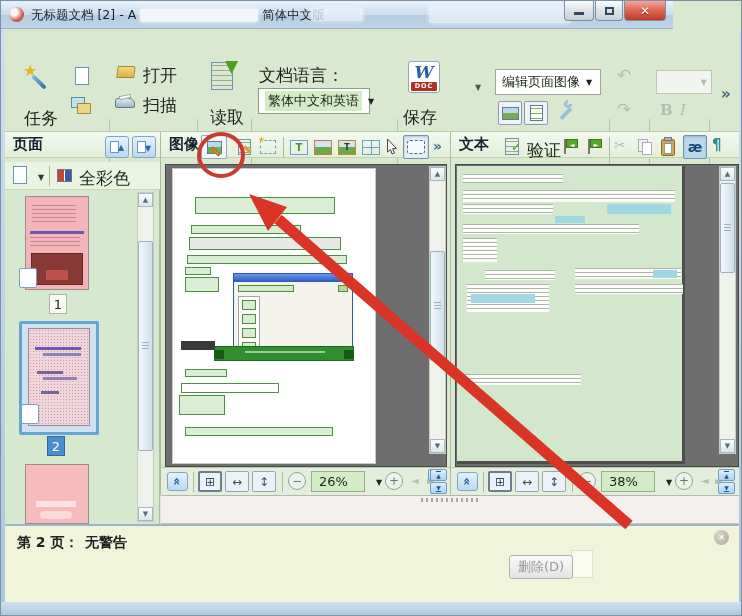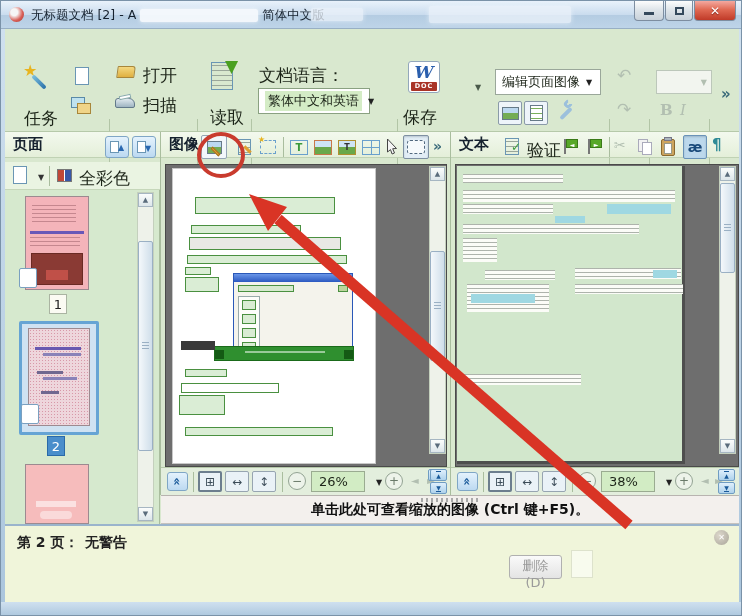--- a/index.html
+++ b/index.html
@@ -1,21 +1,21 @@
 <!DOCTYPE html>
 <html><head>
 <meta charset="utf-8">
 <style>
   html,body{margin:0;padding:0;background:#e8e8e8;}
   *{box-sizing:border-box;}
   .win{position:relative;width:742px;height:616px;font-family:"DejaVu Sans",sans-serif;
        background:#d9e8cf;overflow:hidden;border:1px solid #7a92a8;}
   .abs{position:absolute;}
   
-  .titlebar{left:0;top:0;width:742px;height:28px;
+  .titlebar{left:0;top:0;width:672px;height:28px;
     background:linear-gradient(180deg,#e9f2fb 0%,#cadcee 50%,#b4cce2 52%,#bed4e8 100%);
     border-bottom:1px solid #98afc4;}
   .appicon{left:8px;top:6px;width:15px;height:15px;border-radius:50%;
     background:radial-gradient(circle at 35% 35%,#f6f6f6 25%,#d86058 60%,#a83028 100%);}
   .title-text{left:30px;top:6px;font-size:12.5px;color:#15212e;white-space:nowrap;}
   .blur-block{display:inline-block;vertical-align:middle;height:13px;border-radius:2px;
     background:rgba(244,248,252,.95);box-shadow:0 0 4px rgba(244,248,252,.9);}
   .tb-blur{background:rgba(235,242,250,.75);border-radius:2px;box-shadow:0 0 5px rgba(235,242,250,.8);}
   .winbtn{top:0;height:20px;border:1px solid #7d8da0;border-top:none;
     background:linear-gradient(180deg,#fdfdfd,#dfe5ea 45%,#c9d2da);
@@ -486,31 +486,30 @@
     <div class="abs jumpbtn" style="right:4px;top:1px;">
         <span style="border-top:1px solid #1a5a9a;">▲</span>
       </div>
     <div class="abs jumpbtn" style="right:4px;top:14px;">
         <span style="border-bottom:1px solid #1a5a9a;">▼</span>
       </div>
   </div>
 
   <div class="abs" style="left:160px;top:494px;width:578px;height:29px;background:#f3f0ed;border-top:1px solid #b8b4b0;border-bottom:1px solid #c6c2be;display:flex;align-items:center;justify-content:center;">
     <span class="abs" style="left:260px;top:2px;width:58px;height:4px;background:repeating-linear-gradient(90deg,#a8a8a8 0 2px,transparent 2px 5px);"></span>
-    <span style="font-size:14px;font-weight:bold;color:#111;">单击此处可查看缩放的图像 (Ctrl 键+F5)。</span>
   </div>
 
   <div class="abs" style="left:4px;top:523px;width:734px;height:78px;background:#f0f5da;border-top:2px solid #9ab4cc;">
     <span class="abs" style="left:12px;top:8px;font-size:14px;font-weight:bold;color:#222;">第 2 页：</span>
     <span class="abs" style="left:80px;top:8px;font-size:14px;font-weight:bold;color:#222;">无警告</span>
     <div class="abs" style="right:10px;top:4px;width:15px;height:15px;border-radius:50%;background:radial-gradient(circle at 35% 35%,#ddd8cc,#a8a498);color:#fff;font-size:8px;display:flex;align-items:center;justify-content:center;">
         <span>✕</span>
       </div>
     <div class="abs" style="left:566px;top:24px;width:22px;height:28px;background:rgba(255,255,255,.55);border:1px solid #dde2cc;"></div>
-    <button class="abs" style="left:504px;top:29px;width:53px;height:24px;background:linear-gradient(180deg,#fafafa,#e4e4e4);border:1px solid #b0b0b0;border-radius:3px;font-size:13px;color:#9a9a9a;font-family:'DejaVu Sans',sans-serif;">删除(D)</button>
+    <button class="abs" style="left:504px;top:29px;width:64px;height:24px;background:linear-gradient(180deg,#fafafa,#e4e4e4);border:1px solid #b0b0b0;border-radius:3px;font-size:13px;color:#9a9a9a;font-family:'DejaVu Sans',sans-serif;">删除(D)</button>
   </div>
 
   <svg class="abs ov-circle" style="left:190px;top:126px;" width="62" height="58" viewBox="0 0 62 58">
     <ellipse cx="30" cy="28" rx="22" ry="21" fill="none" stroke="#c93b2e" stroke-width="4"></ellipse>
   </svg>
   <svg class="abs ov" style="left:0;top:0;" width="742" height="616" viewBox="0 0 742 616">
     <line x1="277" y1="218" x2="628" y2="524" stroke="#d93425" stroke-width="11"></line>
     <polygon points="248,193 286,206 267,230" fill="#d93425"></polygon>
   </svg>
 

